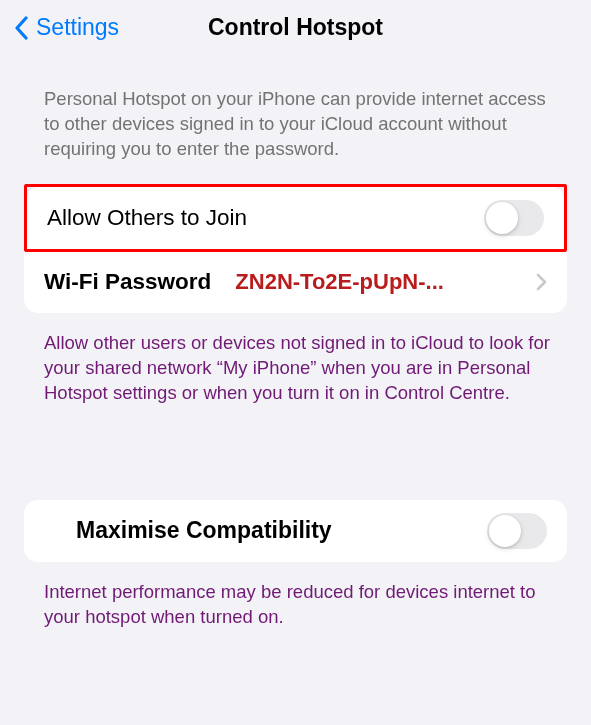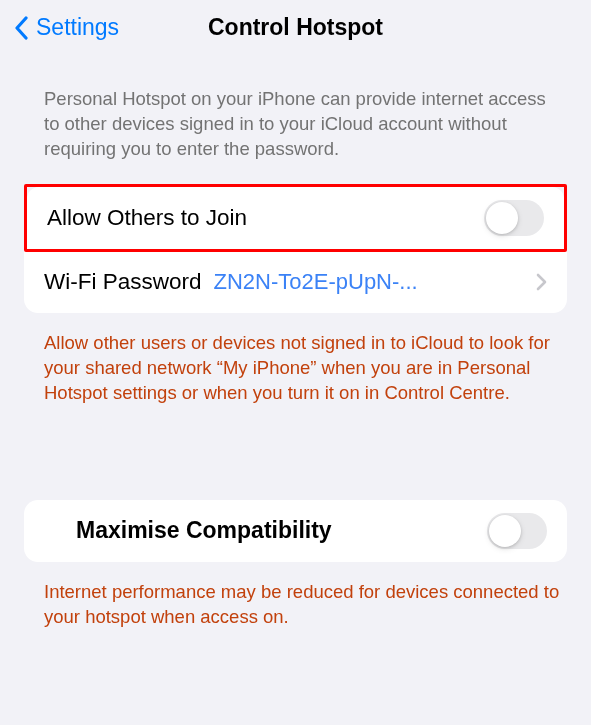--- a/index.html
+++ b/index.html
@@ -59,23 +59,23 @@
       padding: 0 20px;
       height: 62px;
       justify-content: space-between;
     }
     .row-label {
       font-size: 22.5px;
       color: #000;
     }
     .row-value {
       font-size: 22px;
-      color: #3b82f6;
+      color: #b91c1c;
       flex: 1;
-      margin-left: 12px;
+      margin-left: 24px;
       overflow: hidden;
       white-space: nowrap;
       text-overflow: ellipsis;
     }
     .toggle {
       width: 60px;
       height: 36px;
       border-radius: 18px;
       background: #e9e9eb;
       position: relative;
@@ -111,33 +111,34 @@
       border-top-left-radius: 12px;
       border-top-right-radius: 12px;
     }
     .section-top-attached {
       border-top-left-radius: 0;
       border-top-right-radius: 0;
     }
     .footer-text {
       padding: 18px 24px 22px 44px;
       font-size: 18.5px;
-      color: #c2410c;
+      color: #701a75;
       line-height: 1.35;
     }
     .spacer {
       height: 72px;
     }
     .compat-row .row-label {
       font-weight: 600;
       font-size: 23px;
       margin-left: 32px;
     }
     .wifi-row {
       cursor: pointer;
+      font-weight: bold;
     }
   </style>
 </head>
 <body>
 
 <div class="header">
   <div class="back-button">
     <svg class="back-chevron" viewBox="0 0 16 24" fill="none">
       <path d="M12 2 L3 12 L12 22" stroke="#007aff" stroke-width="3.2" stroke-linecap="round" stroke-linejoin="round"></path>
     </svg>
@@ -173,13 +174,13 @@
 
 <div class="section">
   <div class="row compat-row">
     <div class="row-label">Maximise Compatibility</div>
     <div class="toggle">
       <div class="toggle-knob"></div>
     </div>
   </div>
 </div>
 
-<div class="footer-text">Internet performance may be reduced for devices connected to your hotspot when access on.</div>
+<div class="footer-text">Internet performance may be reduced for devices internet to your hotspot when turned on.</div>
 
 </body></html>

